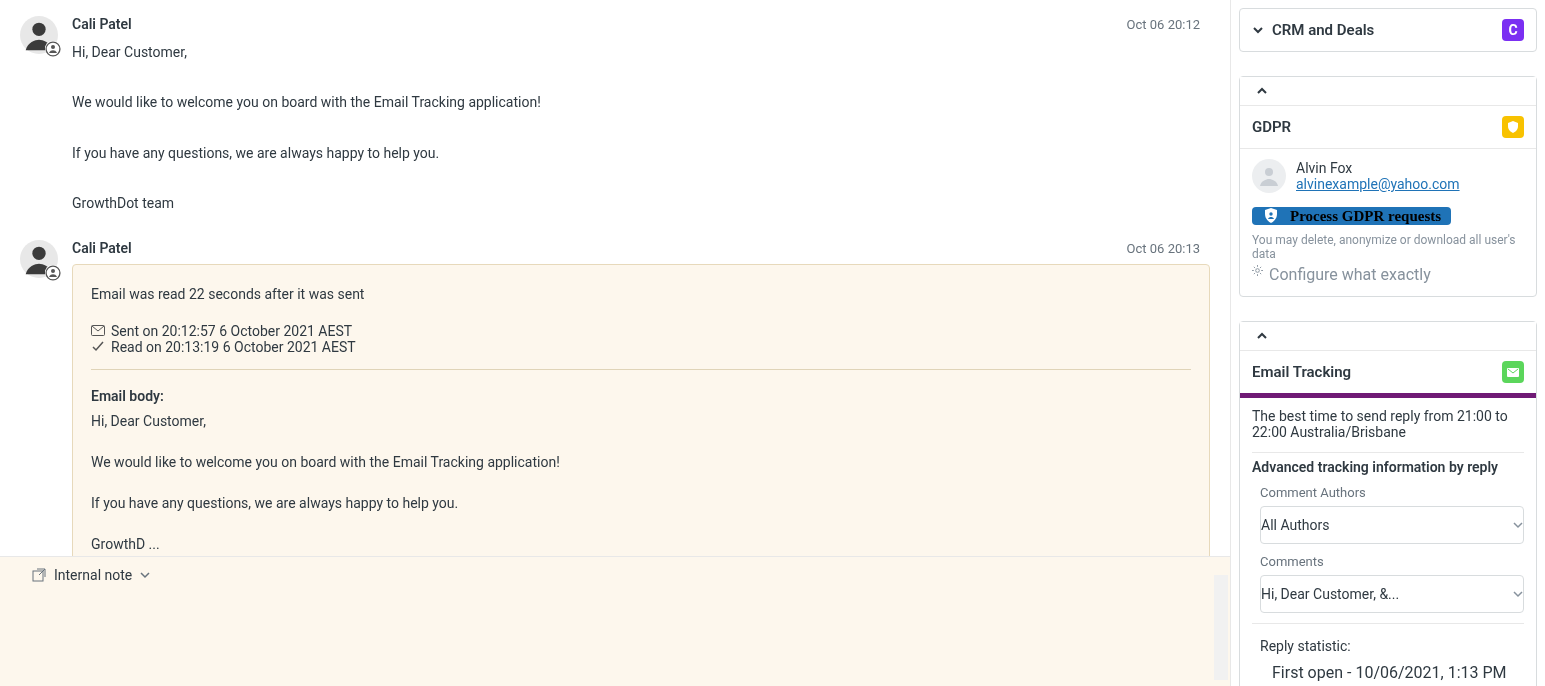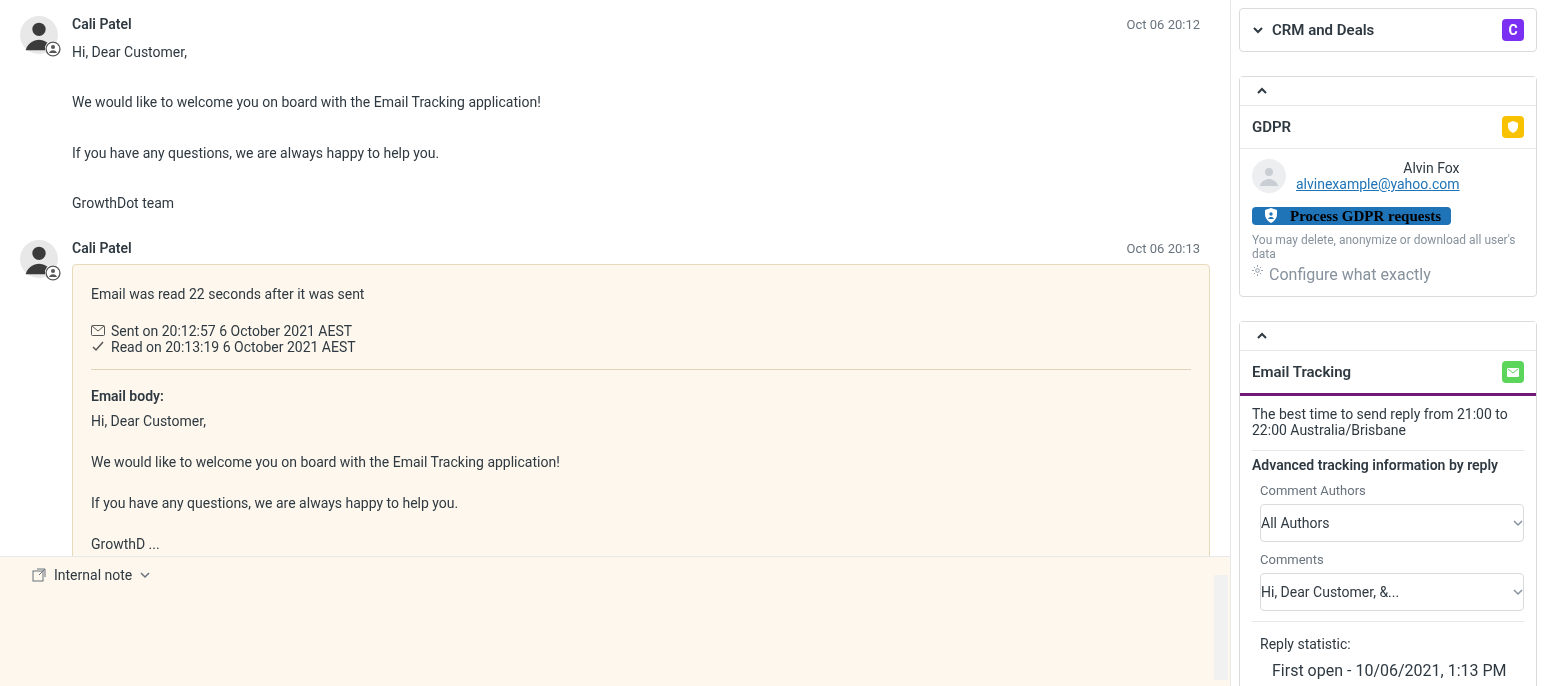--- a/index.html
+++ b/index.html
@@ -122,21 +122,20 @@
   display:flex; align-items:center; justify-content:center;
   font-weight:700; color:#fff; font-size:14px;
 }
 .icon-c { background:#7b2ff2; }
 .icon-g { background:#f8c200; }
 .icon-e { background:#5bd65b; }
 
 .contact-row {
   display:flex; align-items:center; gap:10px;
   padding:10px 12px 4px 12px;
-  text-align:right;
 }
 .contact-avatar {
   width:34px; height:34px; border-radius:50%; background:#eceef0;
   display:flex; align-items:center; justify-content:center;
 }
 .contact-name { font-weight:400; }
 .contact-email { color:#1f73b7; text-decoration:underline; font-size:14px; }
 
 .big-btn {
   margin:10px 12px 8px 12px;
@@ -356,21 +355,21 @@
   </div>
 
   <div class="panel">
     <div class="chev-box">
       <span class="chev-btn">
         <svg width="12" height="12" viewBox="0 0 12 12">
             <path d="M2 8l4-4 4 4" fill="none" stroke="#2f3941" stroke-width="2"></path>
           </svg>
       </span>
     </div>
-    <div class="panel-head" style="border-bottom:3px solid #701a75">
+    <div class="panel-head" style="border-bottom:5px solid #701a75">
       <span>Email Tracking</span>
       <span class="app-icon icon-e">
         <svg width="14" height="14" viewBox="0 0 14 14">
             <rect x="1" y="3" width="12" height="9" rx="1" fill="#fff"></rect>
             <path d="M2 4l5 4 5-4" fill="none" stroke="#5bd65b"></path>
           </svg>
       </span>
     </div>
     <div class="et-body">
       <div class="et-best">The best time to send reply from 21:00 to 22:00 Australia/Brisbane</div>

